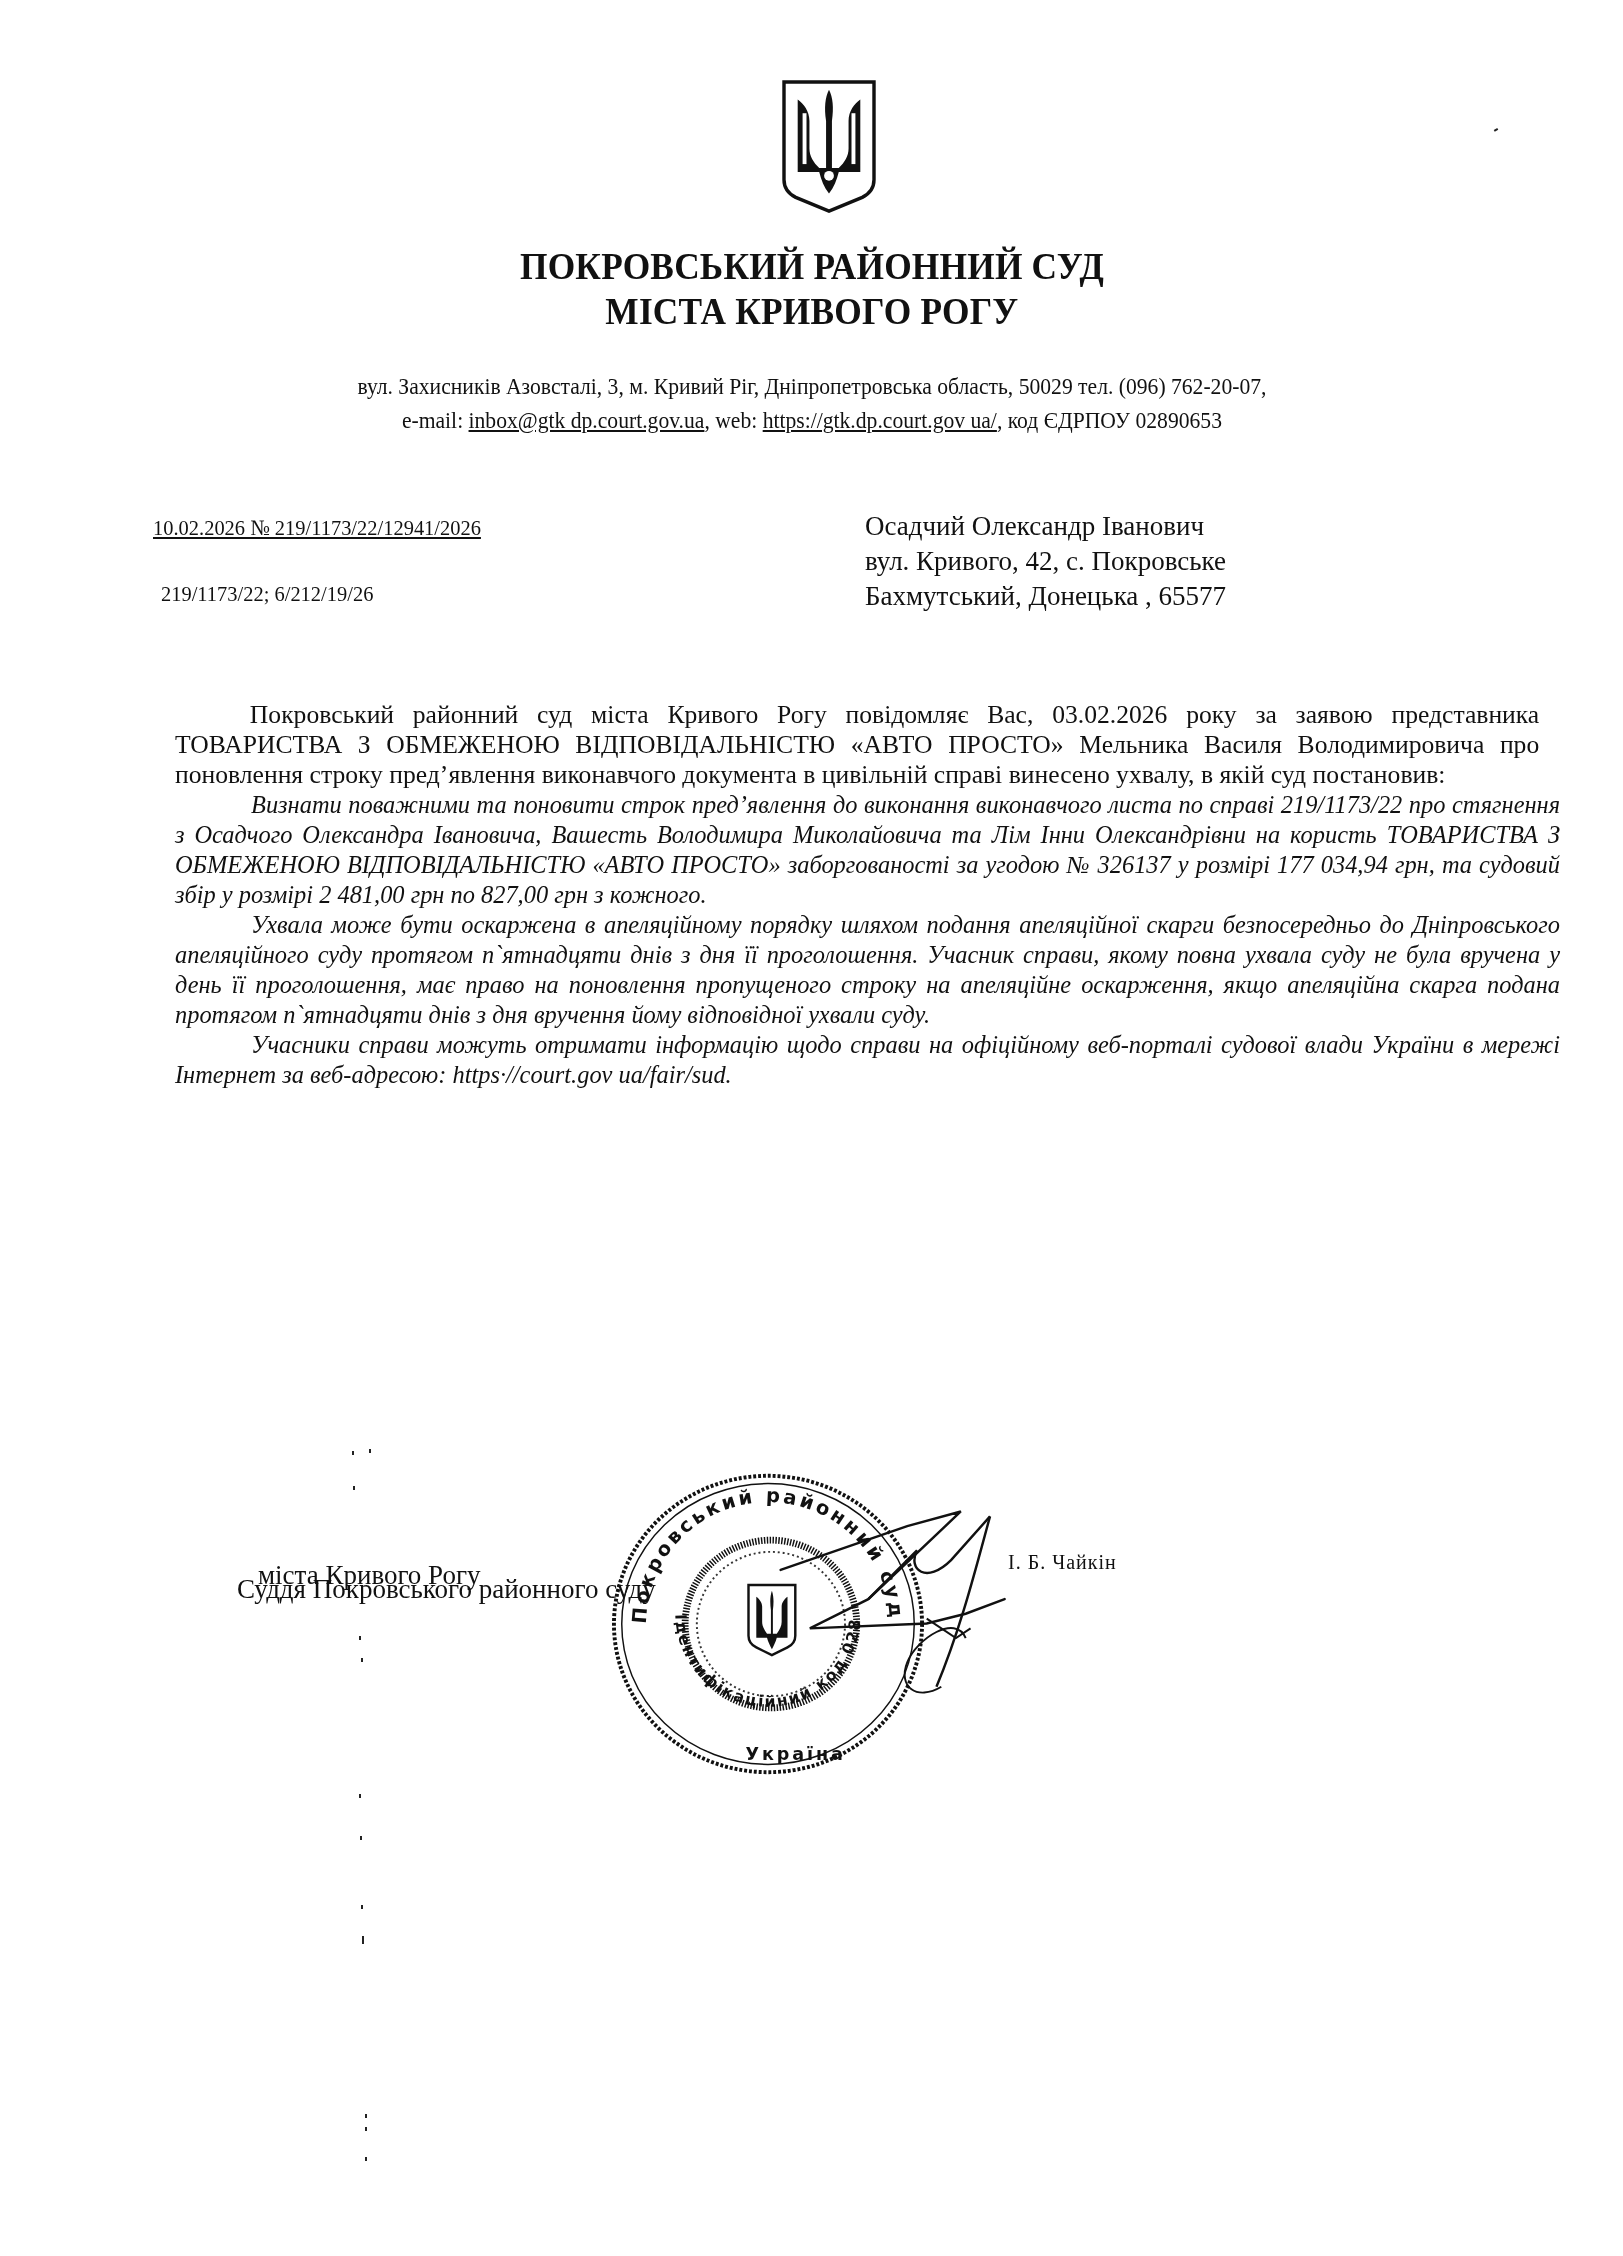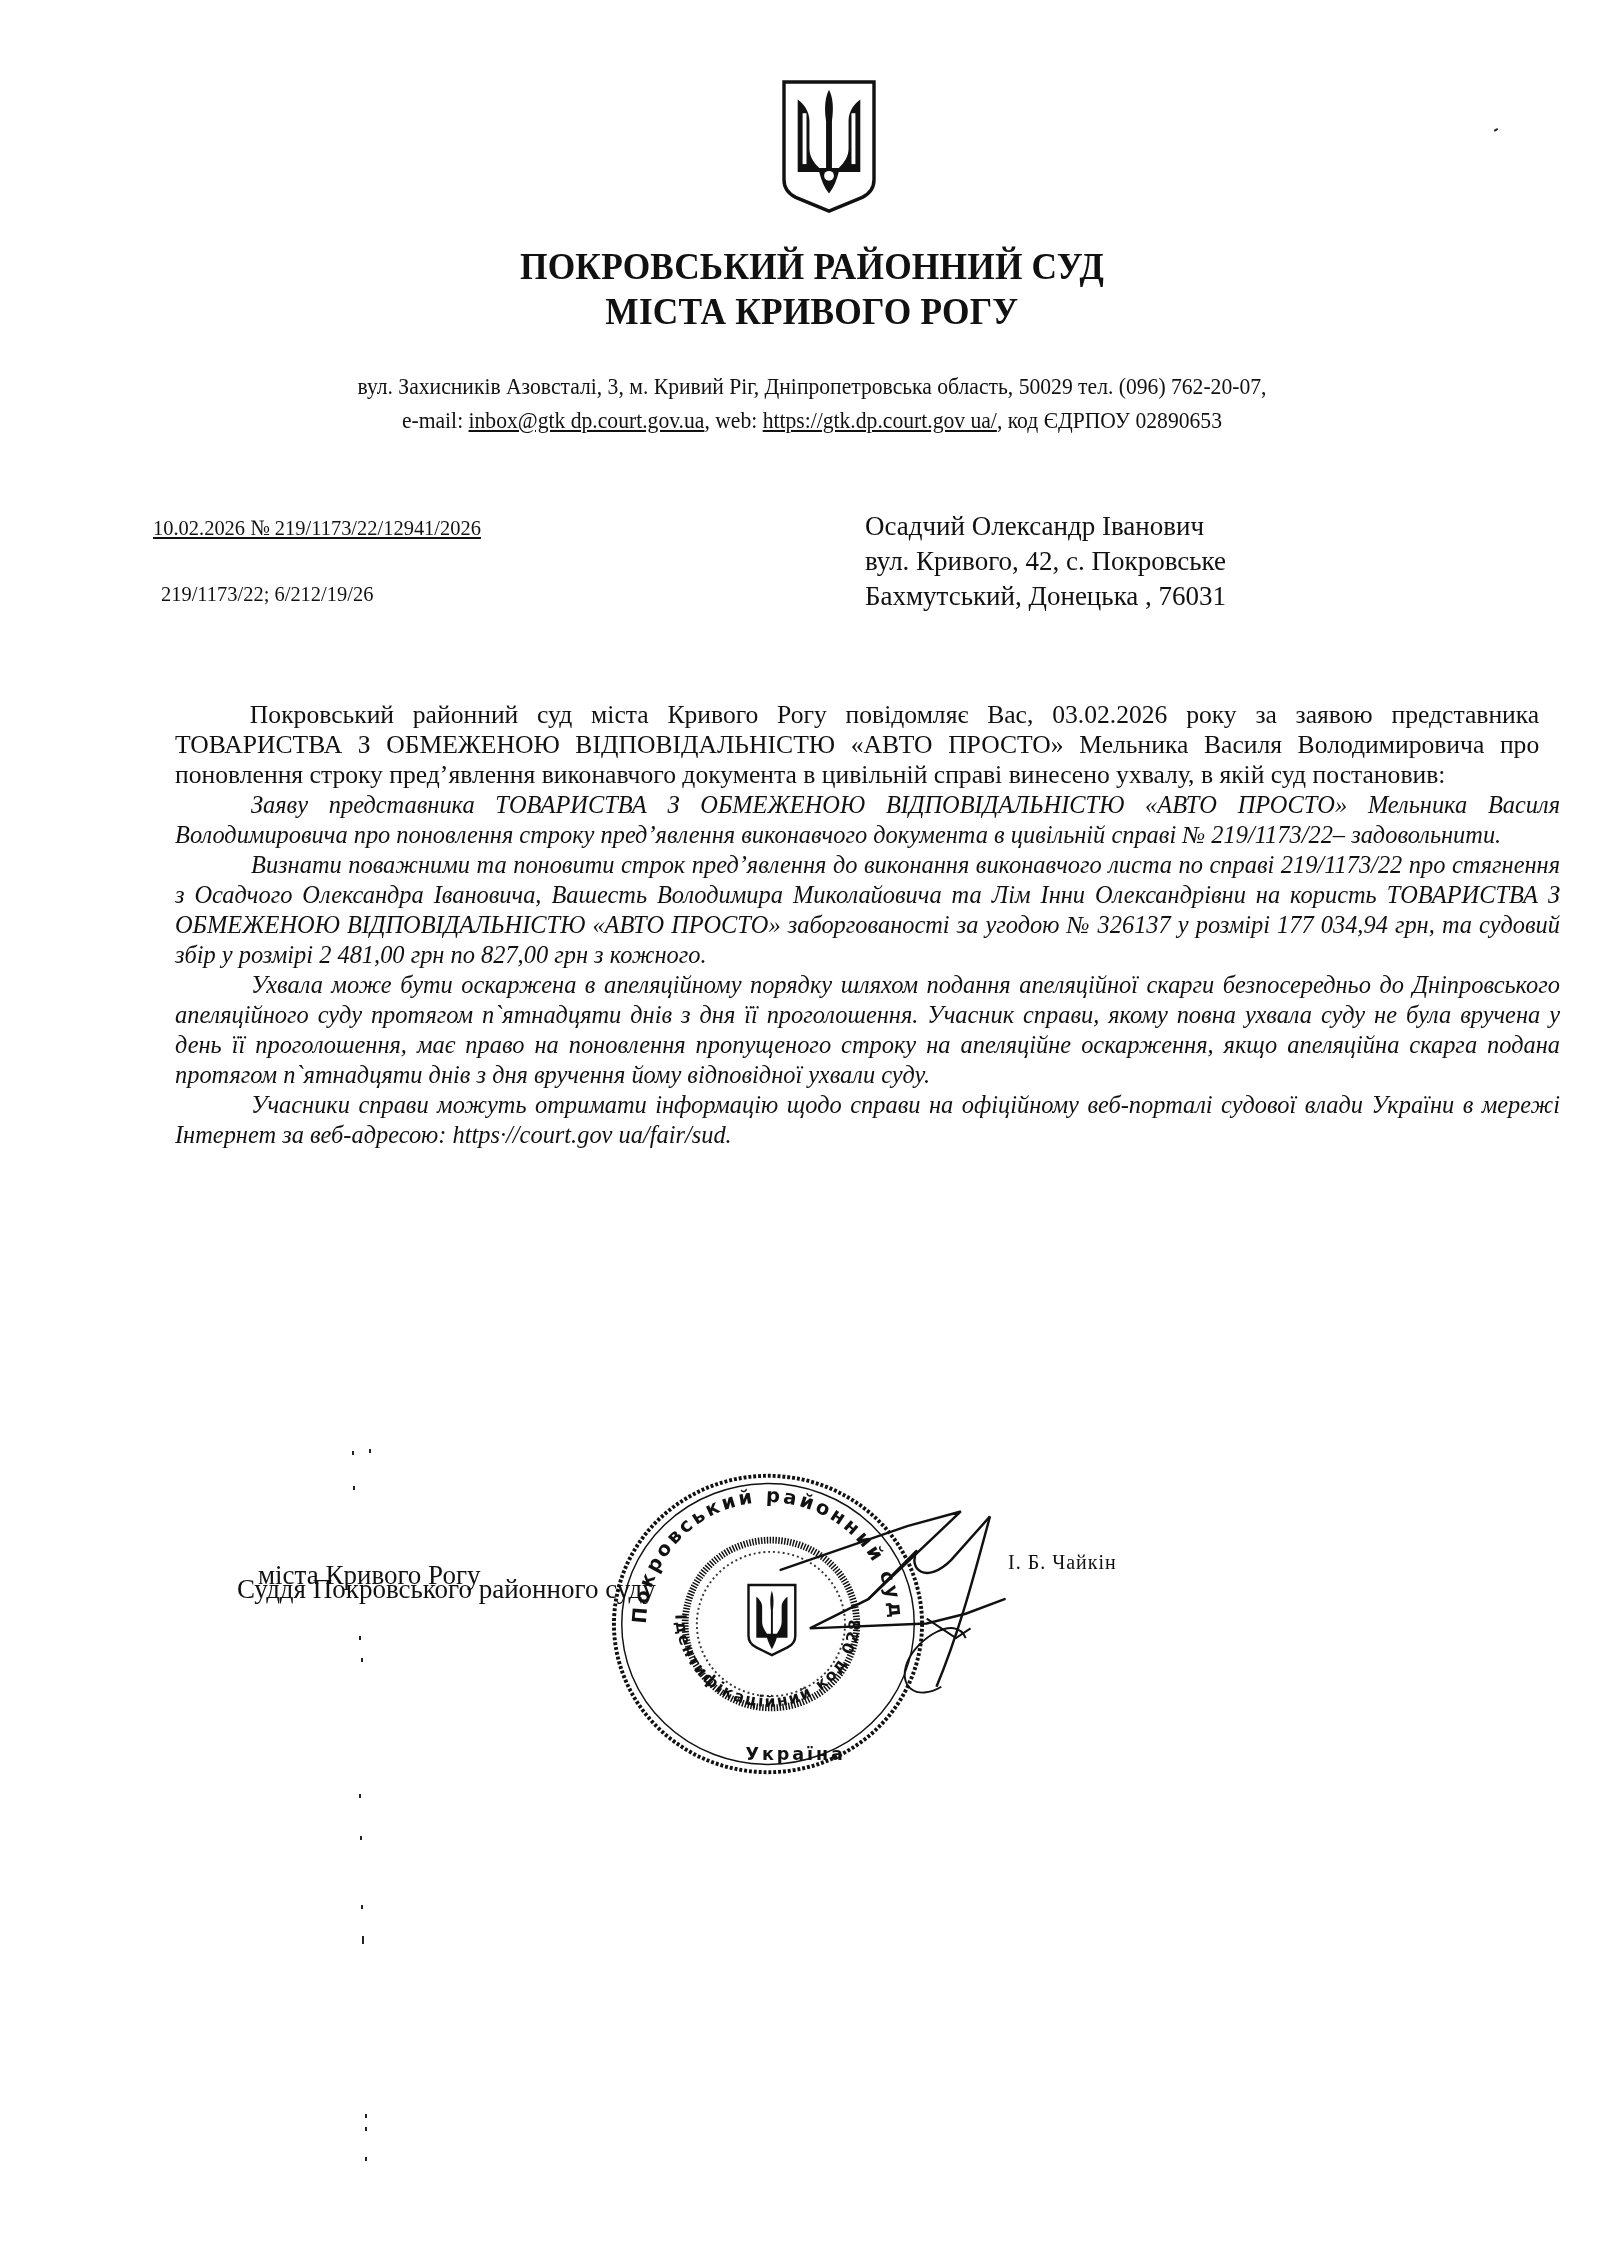--- a/index.html
+++ b/index.html
@@ -62,25 +62,24 @@
 <div id="h2" class="abs heading">МІСТА КРИВОГО РОГУ</div>
 
 <div id="c1" class="abs contact">вул. Захисників Азовсталі, 3, м. Кривий Ріг,  Дніпропетровська область, 50029 тел. (096) 762-20-07,</div>
 <div id="c2" class="abs contact"><span>e-mail: </span><span class="u">inbox@gtk dp.court.gov.ua</span><span>,  web: </span><span class="u">https://gtk.dp.court.gov ua/</span><span>, код ЄДРПОУ 02890653</span></div>
 
 <div id="ref1" class="abs">10.02.2026 №  219/1173/22/12941/2026</div>
 <div id="ref2" class="abs">219/1173/22; 6/212/19/26</div>
 
 <div id="r1" class="abs rcpt">Осадчий Олександр Іванович</div>
 <div id="r2" class="abs rcpt">вул. Кривого, 42, с. Покровське</div>
-<div id="r3" class="abs rcpt">Бахмутський, Донецька , 76031</div>
+<div id="r3" class="abs rcpt">Бахмутський, Донецька , 65577</div>
 
 <div id="body" class="abs">
   <p class="plain">Покровський районний суд міста Кривого Рогу повідомляє Вас, 03.02.2026 року за заявою представника ТОВАРИСТВА З ОБМЕЖЕНОЮ ВІДПОВІДАЛЬНІСТЮ «АВТО ПРОСТО» Мельника Василя Володимировича про поновлення строку пред’явлення виконавчого документа в цивільній справі винесено ухвалу, в якій суд постановив:</p>
-  <p class="it">Заяву представника ТОВАРИСТВА З ОБМЕЖЕНОЮ ВІДПОВІДАЛЬНІСТЮ «АВТО ПРОСТО» Мельника Василя Володимировича про поновлення строку пред’явлення виконавчого документа в цивільній справі № 219/1173/22– задовольнити.</p>
   <p class="it">Визнати поважними та поновити строк пред’явлення до виконання виконавчого листа по справі 219/1173/22 про стягнення з Осадчого Олександра Івановича, Вашесть Володимира Миколайовича та Лім Інни Олександрівни на користь ТОВАРИСТВА З ОБМЕЖЕНОЮ ВІДПОВІДАЛЬНІСТЮ «АВТО ПРОСТО» заборгованості за угодою № 326137 у розмірі 177 034,94 грн, та судовий збір у розмірі 2 481,00 грн по 827,00 грн з кожного.</p>
   <p class="it">Ухвала може бути оскаржена в апеляційному порядку шляхом подання апеляційної скарги безпосередньо до Дніпровського апеляційного суду протягом п`ятнадцяти днів з дня її проголошення. Учасник справи, якому повна ухвала суду не була вручена у день її проголошення, має право на поновлення пропущеного строку на апеляційне оскарження, якщо апеляційна скарга подана протягом п`ятнадцяти днів з дня вручення йому відповідної ухвали суду.</p>
   <p class="it">Учасники справи можуть отримати інформацію щодо справи на офіційному веб-порталі судової влади України в мережі Інтернет за веб-адресою: https·//court.gov ua/fair/sud.</p>
 </div>
 
 <div id="sig1" class="abs">Суддя Покровського районного суду</div>
 <div id="sig2" class="abs">міста Кривого Рогу</div>
 <div id="judge" class="abs">І.  Б.  Чайкін</div>
 
 <svg id="seal" class="abs" viewBox="0 0 330 320">

